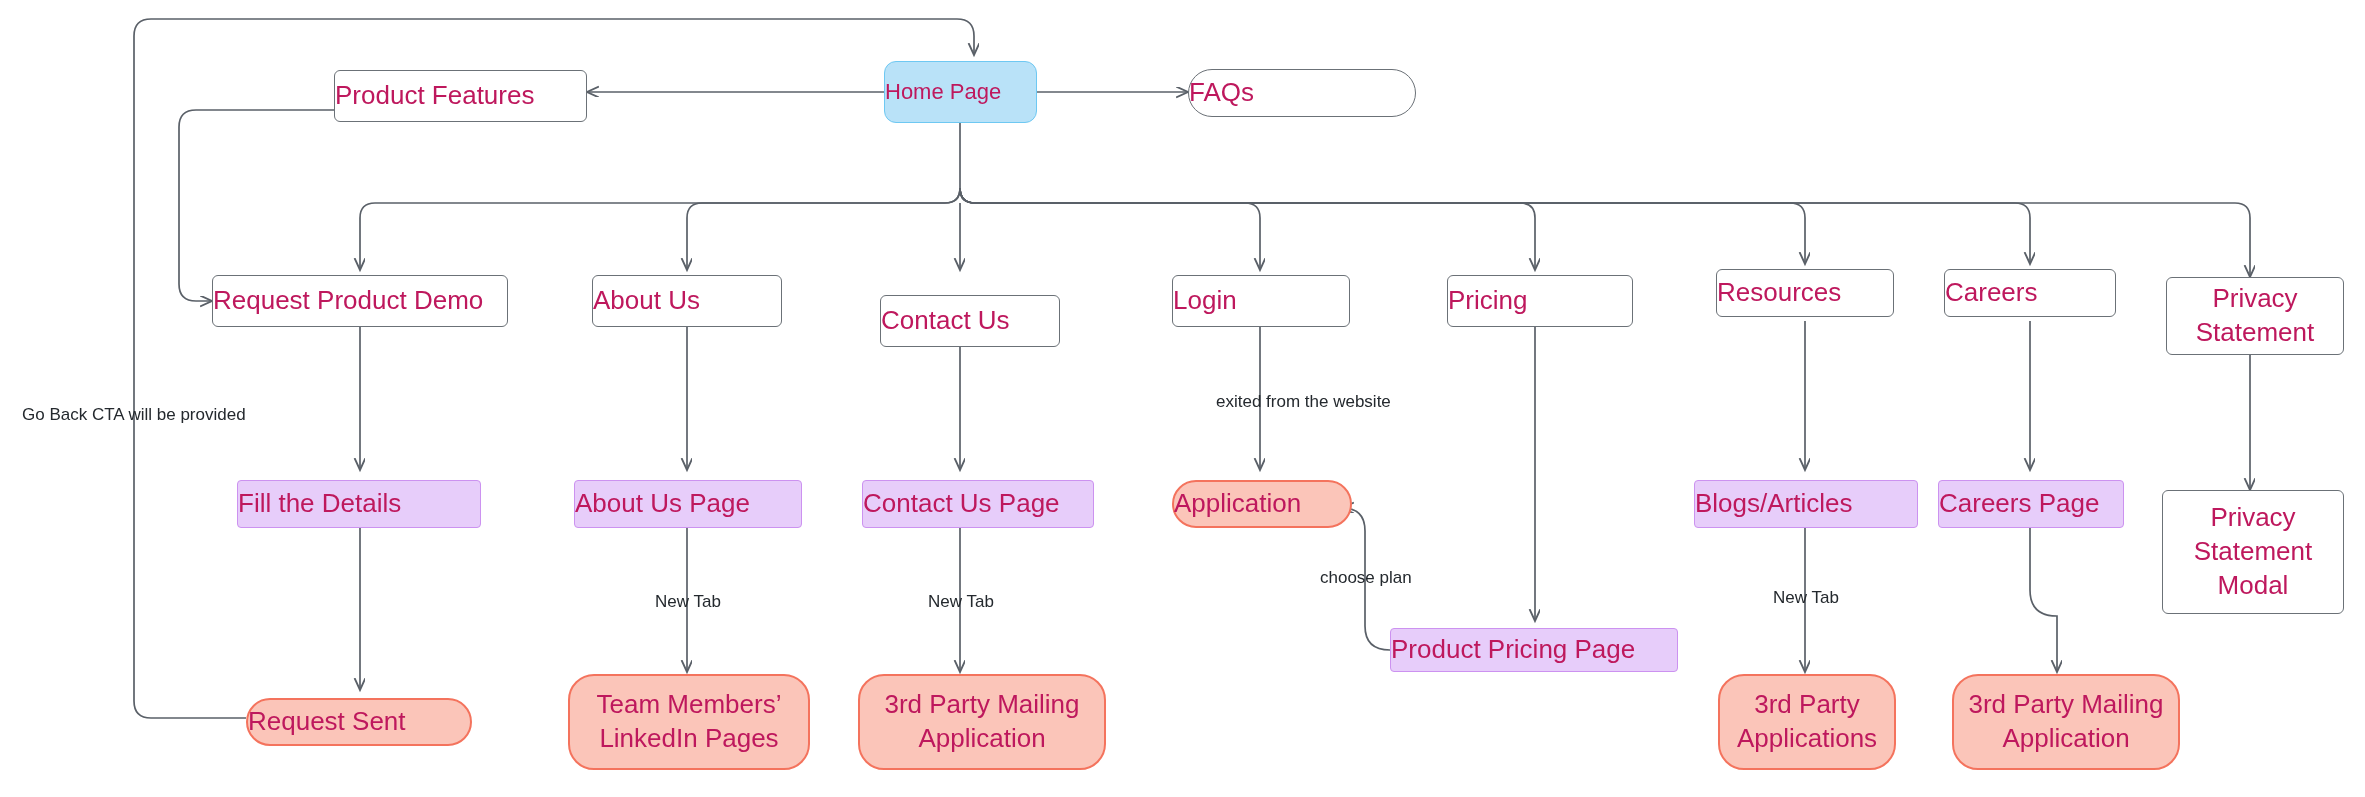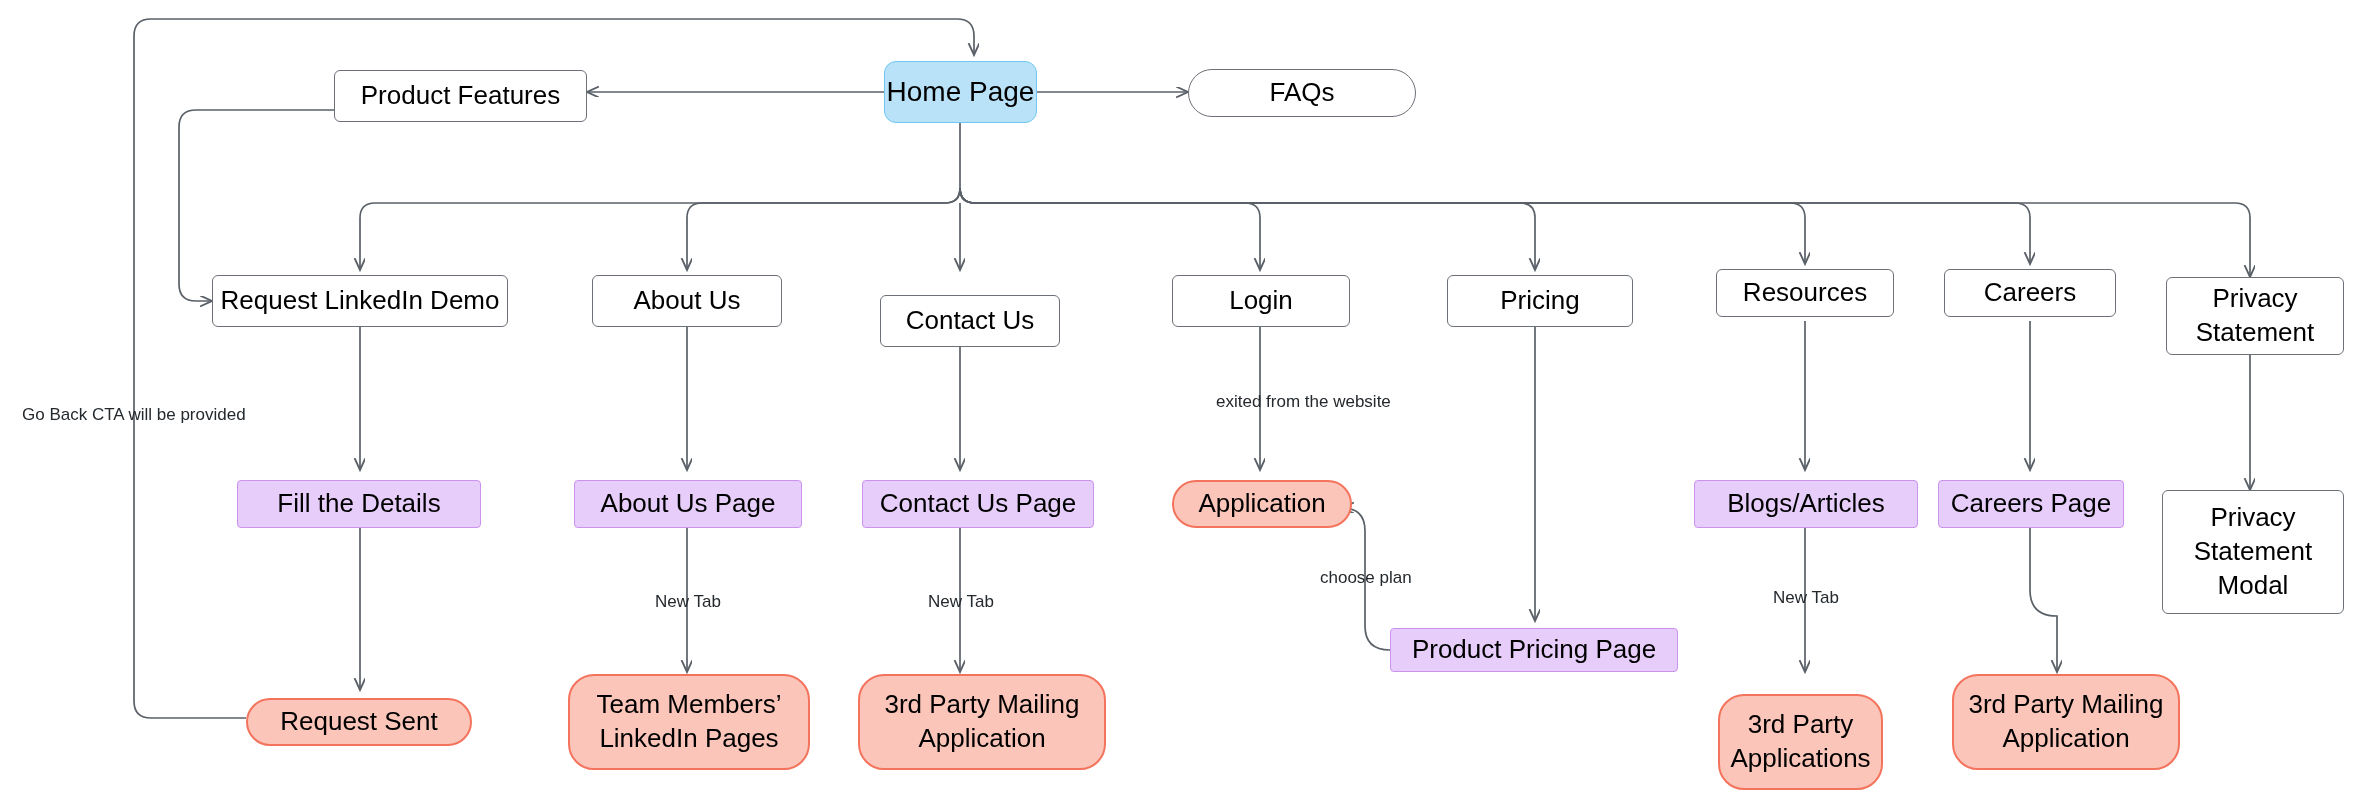--- a/index.html
+++ b/index.html
@@ -1,25 +1,25 @@
 <!DOCTYPE html>
 <html><head>
 <meta charset="utf-8">
 <style>
   html,body{margin:0;padding:0;background:#ffffff;}
   body{font-family:"Liberation Sans","DejaVu Sans",sans-serif;}
   #canvas{position:relative;width:2365px;height:797px;background:#ffffff;overflow:hidden;}
   #edges{position:absolute;left:0;top:0;width:2365px;height:797px;pointer-events:none;}
-  .node{position:absolute;box-sizing:border-box;display:flex;align-items:center;justify-content:center;text-align:center;line-height:1.30;color:#000000;}
+  .node{position:absolute;box-sizing:border-box;display:flex;align-items:center;text-align:center;line-height:1.30;color:#be185d;}
   
   .n-plain{background:#ffffff;border:1.6px solid #6b7177;border-radius:6px;font-size:26px;}
   
   .n-round-plain{background:#ffffff;border:1.6px solid #6b7177;border-radius:26px;font-size:26px;}
   
-  .n-blue{background:#b9e2f8;border:1.8px solid #6ec8f2;border-radius:12px;font-size:28px;}
+  .n-blue{background:#b9e2f8;border:1.8px solid #6ec8f2;border-radius:12px;font-size:22px;}
   
   .n-purple{background:#e7cdfa;border:1.6px solid #cc92f0;border-radius:4px;font-size:26px;}
   
   .n-salmon{background:#fbc5b9;border:2.6px solid #f4735d;border-radius:26px;font-size:26px;}
   .elabel{position:absolute;font-size:17px;color:#24292e;white-space:nowrap;}
   .note{position:absolute;font-size:17px;color:#24292e;white-space:nowrap;}
 </style>
 </head>
 <body>
 
@@ -88,21 +88,21 @@
 
   <div class="node n-blue" style="left:884px;top:61px;width:153px;height:62px;">
     <span>Home Page</span>
   </div>
 
   <div class="node n-round-plain" style="left:1188px;top:69px;width:228px;height:48px;">
     <span>FAQs</span>
   </div>
 
   <div class="node n-plain" style="left:212px;top:275px;width:296px;height:52px;">
-    <span>Request LinkedIn Demo</span>
+    <span>Request Product Demo</span>
   </div>
 
   <div class="node n-plain" style="left:592px;top:275px;width:190px;height:52px;">
     <span>About Us</span>
   </div>
 
   <div class="node n-plain" style="left:880px;top:275px;width:180px;height:52px;margin-top:20px;">
     <span>Contact Us</span>
   </div>
 
@@ -163,21 +163,21 @@
   </div>
 
   <div class="node n-salmon" style="left:568px;top:674px;width:242px;height:96px;padding:0 12px;">
     <span>Team Members’ LinkedIn Pages</span>
   </div>
 
   <div class="node n-salmon" style="left:858px;top:674px;width:248px;height:96px;padding:0 12px;">
     <span>3rd Party Mailing Application</span>
   </div>
 
-  <div class="node n-salmon" style="left:1718px;top:674px;width:165px;height:96px;padding:0 12px;margin-top:20px;">
+  <div class="node n-salmon" style="left:1718px;top:674px;width:178px;height:96px;padding:0 12px;">
     <span>3rd Party Applications</span>
   </div>
 
   <div class="node n-salmon" style="left:1952px;top:674px;width:228px;height:96px;padding:0 12px;">
     <span>3rd Party Mailing Application</span>
   </div>
 
   <div class="note" style="left:22px;top:405px;">
     <span>Go Back CTA will be provided</span>
   </div>

